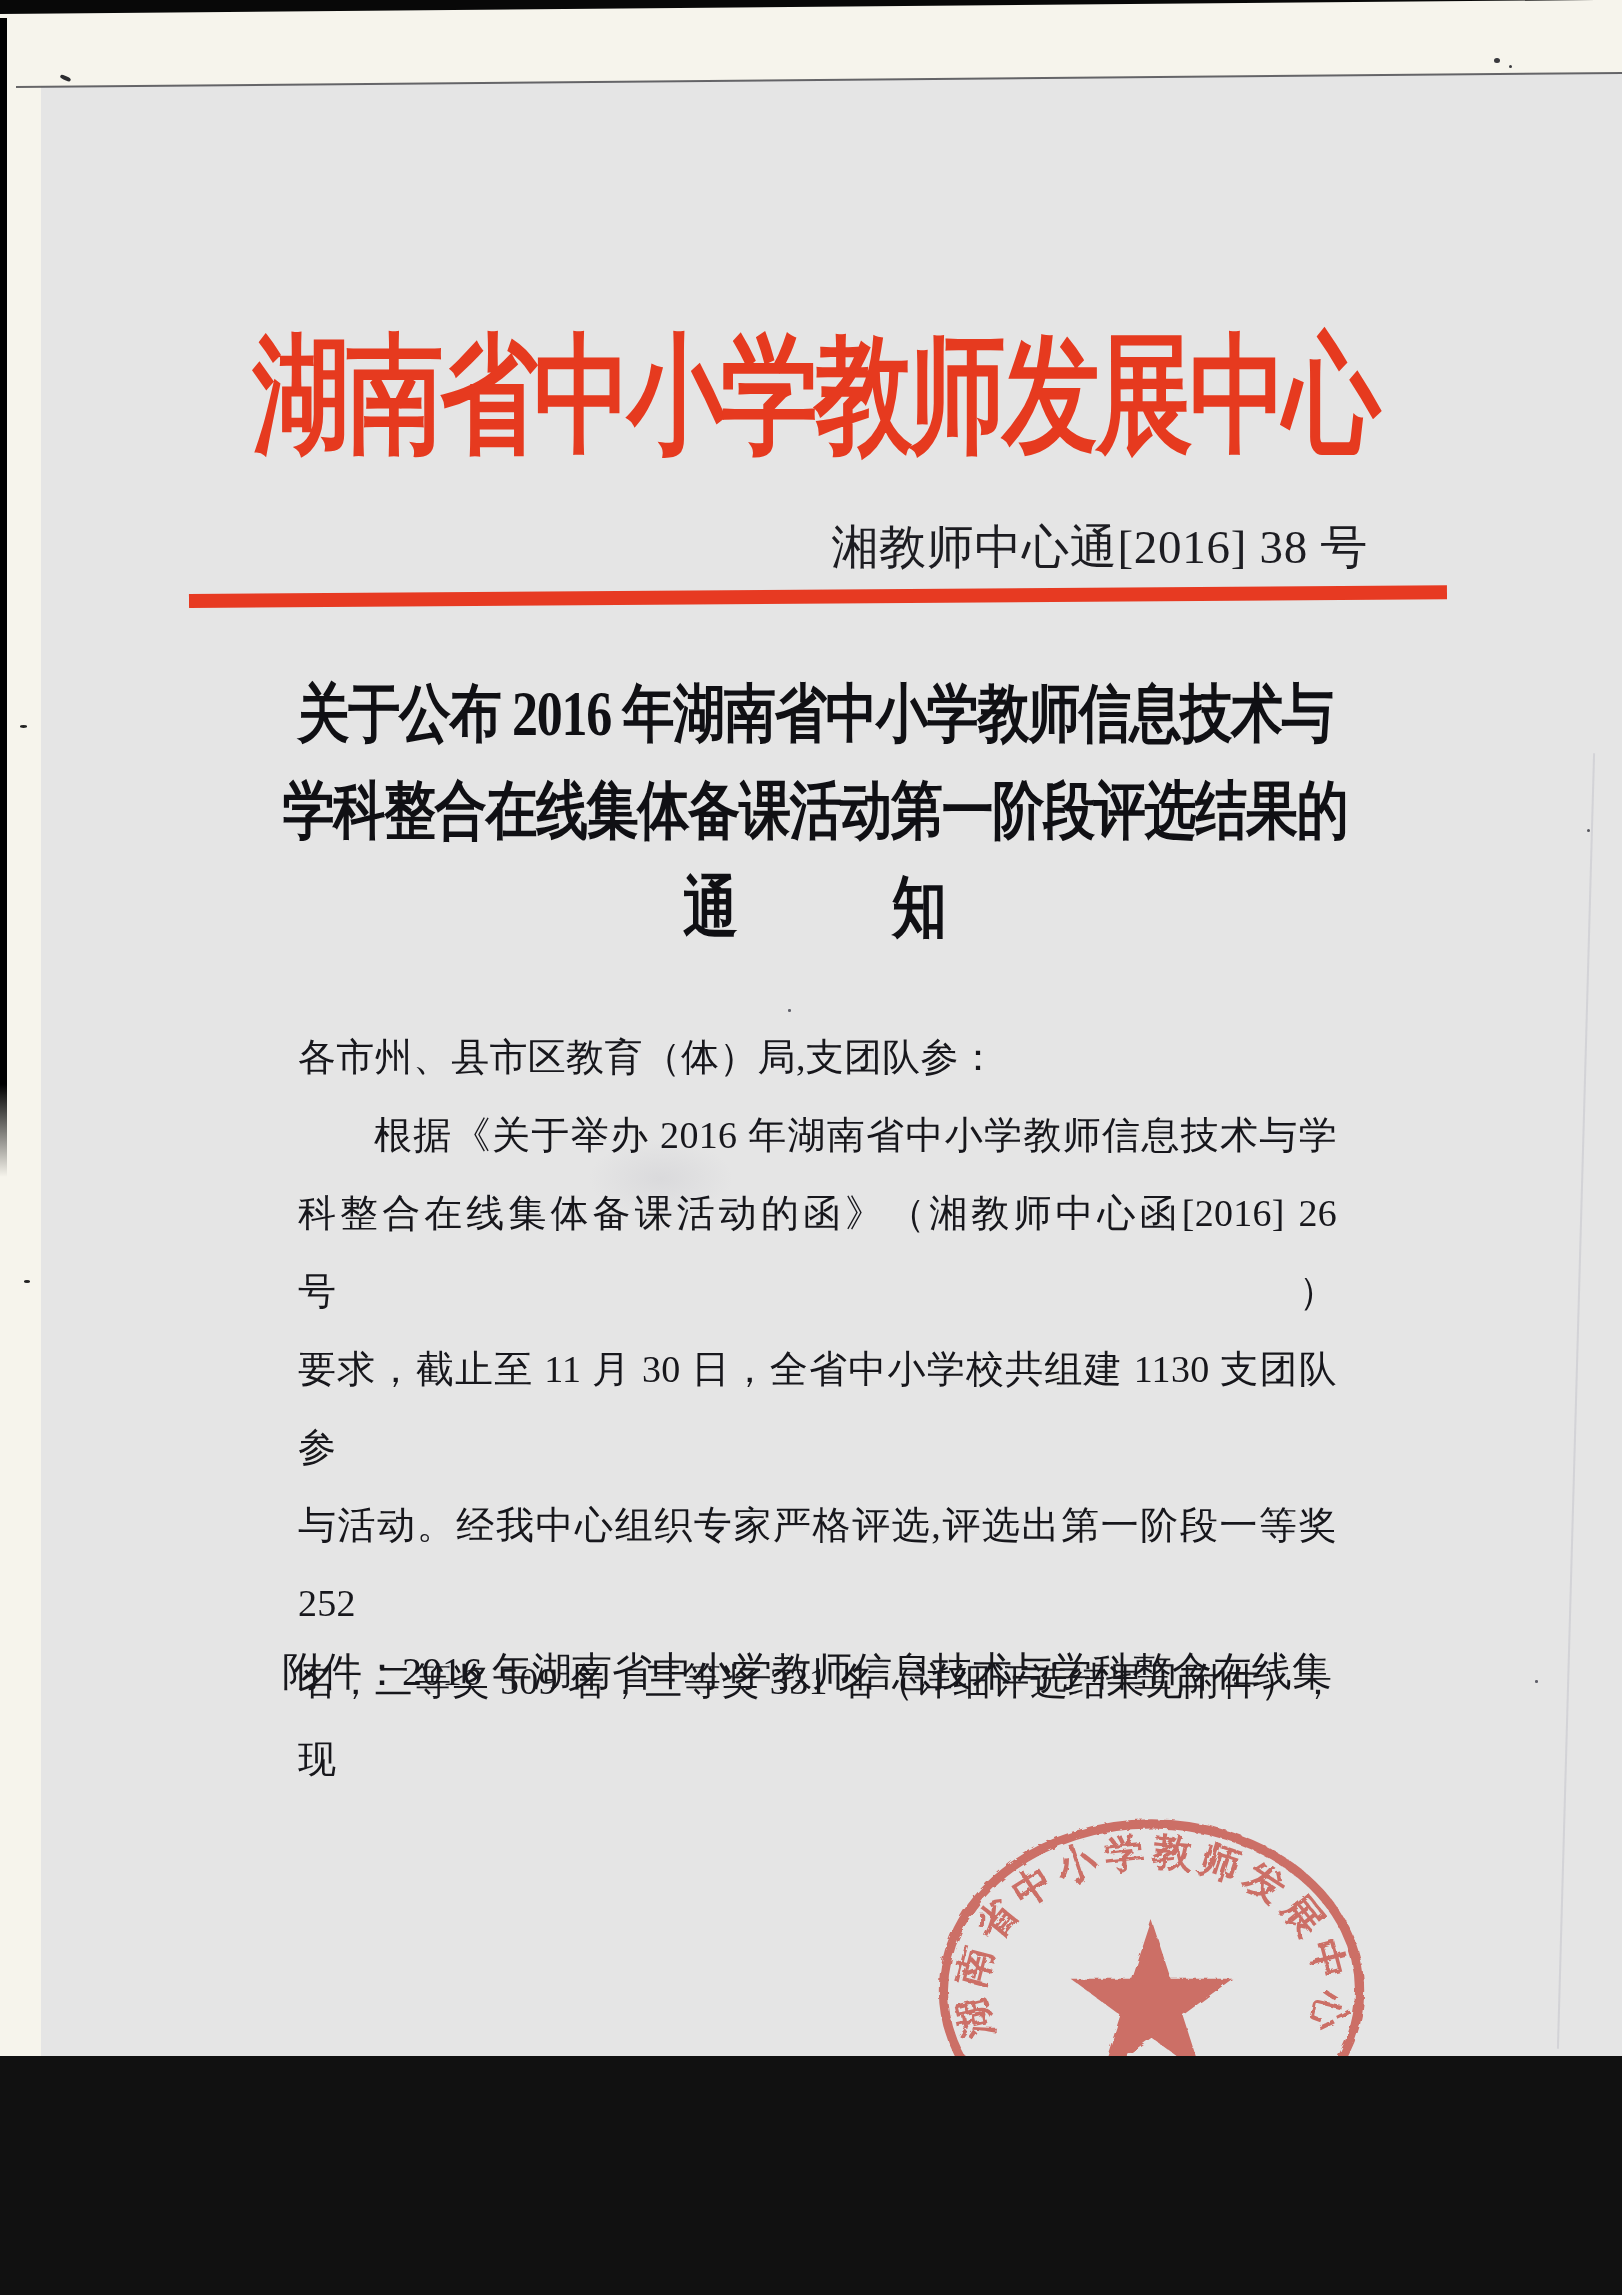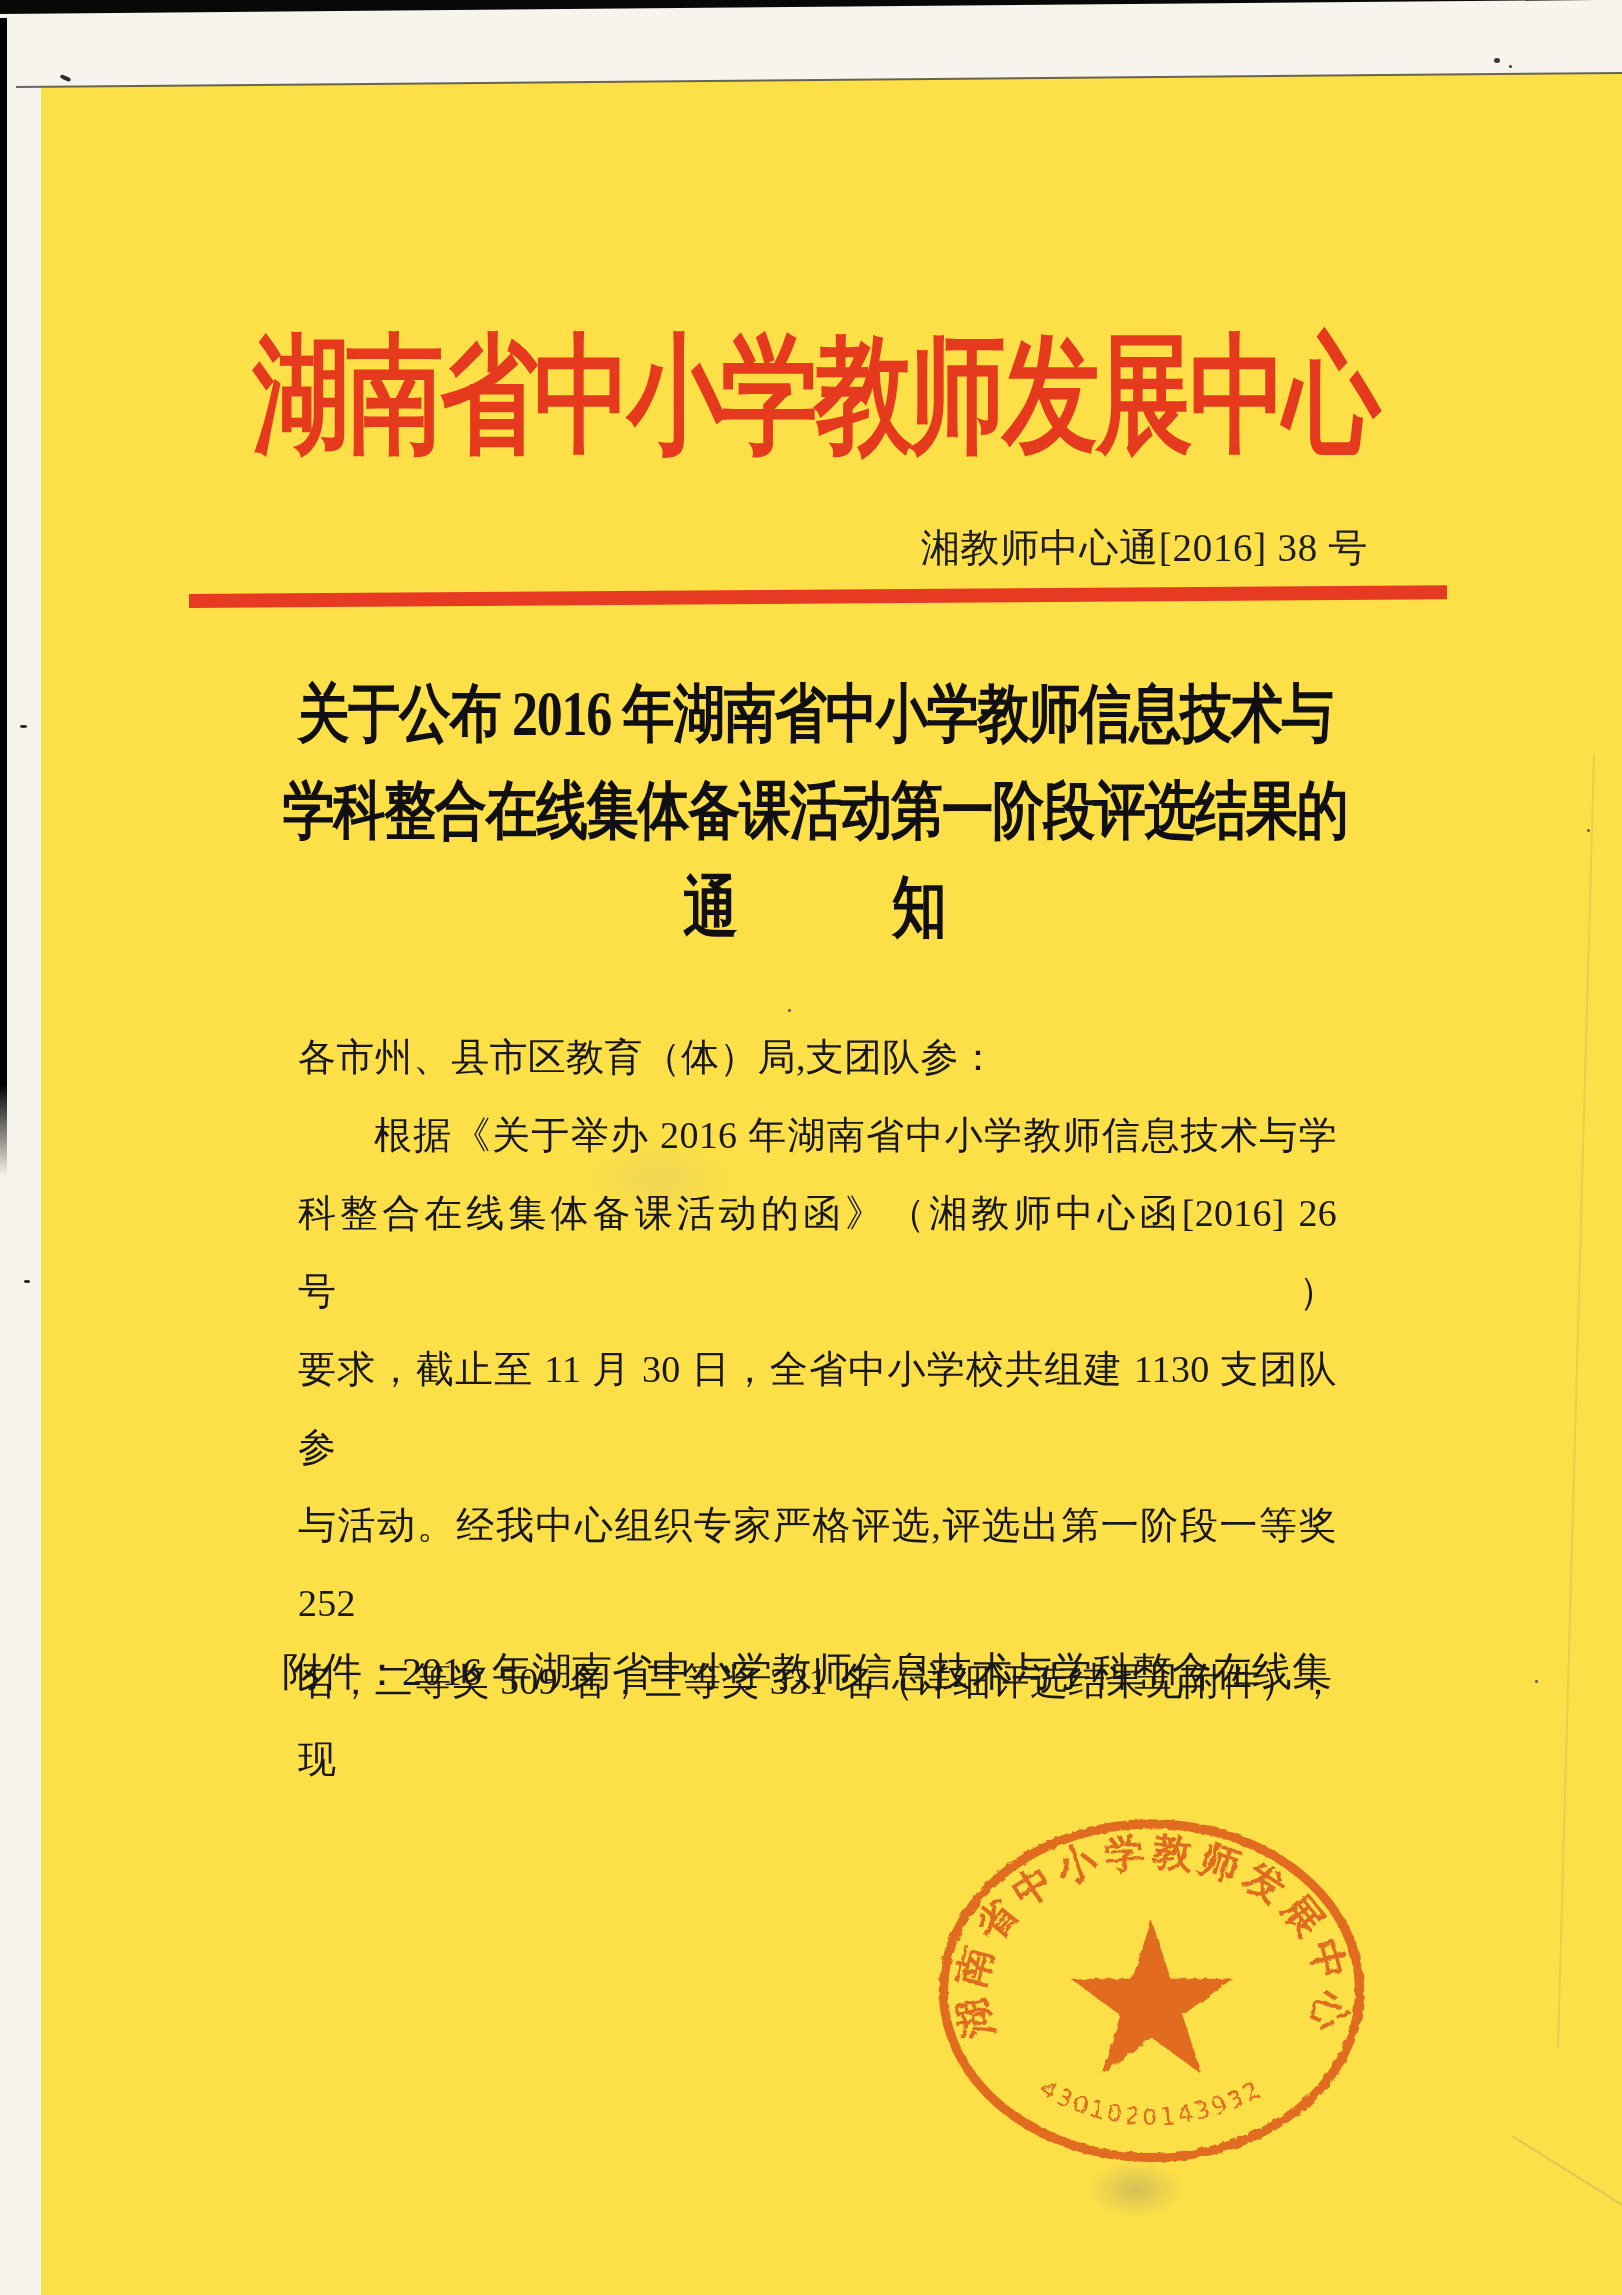--- a/index.html
+++ b/index.html
@@ -1,20 +1,20 @@
 <!DOCTYPE html>
 <html style="font-size:10.5px"><head>
 <meta charset="utf-8">
 <title>scan</title>
 <style>
   html,body{margin:0;padding:0;background:#111;}
   .page{
     position:relative;
-    width:1623px;height:2295px;
-    background:#fde047;
+    width:1623px;height:2056px;
+    background:#e5e5e5;
     overflow:hidden;
     font-family:"Liberation Serif","DejaVu Serif",serif;
     color:#161616;
   }
   
   .scan-top-black{position:absolute;left:0;top:0;width:1623px;height:19.6px;background:#080808;}
   .paper-top-white{position:absolute;left:-7.9px;top:14.4px;width:1649px;height:73px;background:#f6f4ec;transform:rotate(-0.5deg);transform-origin:left center;}
   .paper-left-white{position:absolute;left:0;top:18.3px;width:41px;height:2277px;background:#f6f4ec;}
   .paper-top-edge{position:absolute;left:15.7px;top:86px;width:1610px;height:2px;background:rgba(55,55,60,0.75);transform:rotate(-0.5deg);transform-origin:left center;}
   .left-black-sliver{position:absolute;left:0;top:18.3px;width:6.5px;height:1159px;background:linear-gradient(to bottom,#000 92%,rgba(0,0,0,0));}
@@ -37,21 +37,21 @@
     position:absolute;left:0;top:340px;width:1630px;
     text-align:center;
     font-size:97px;line-height:111px;font-weight:bold;
     letter-spacing:-3.3px;
     color:#e63a1f;
     transform:scaleY(1.33);transform-origin:center center;
     white-space:nowrap;
   }
   .doc-number{
     position:absolute;right:255px;top:522px;
-    font-size:39px;line-height:51px;
+    font-size:47px;line-height:51px;
     letter-spacing:0.7px;color:#1d1d22;
   }
   .red-rule{
     position:absolute;left:189px;top:594px;width:1258px;height:13.7px;
     background:#e73a22;
     transform:rotate(-0.4deg);transform-origin:left center;
   }
 
   
   .doc-title{position:absolute;left:0;top:665px;width:1630px;text-align:center;font-weight:bold;color:#101014;}

